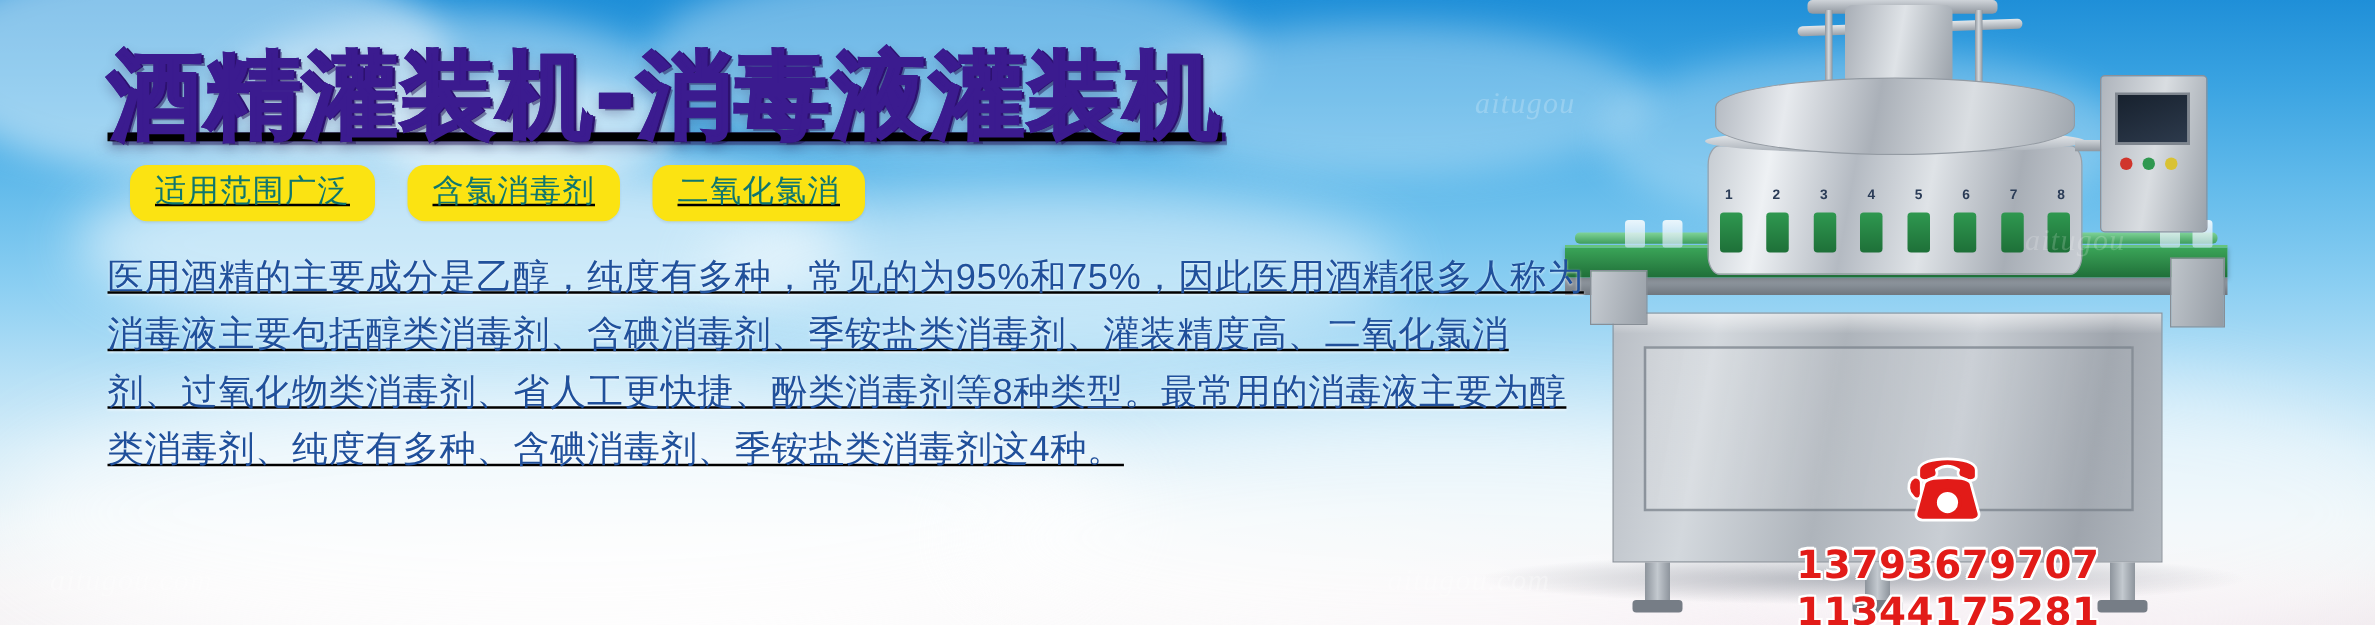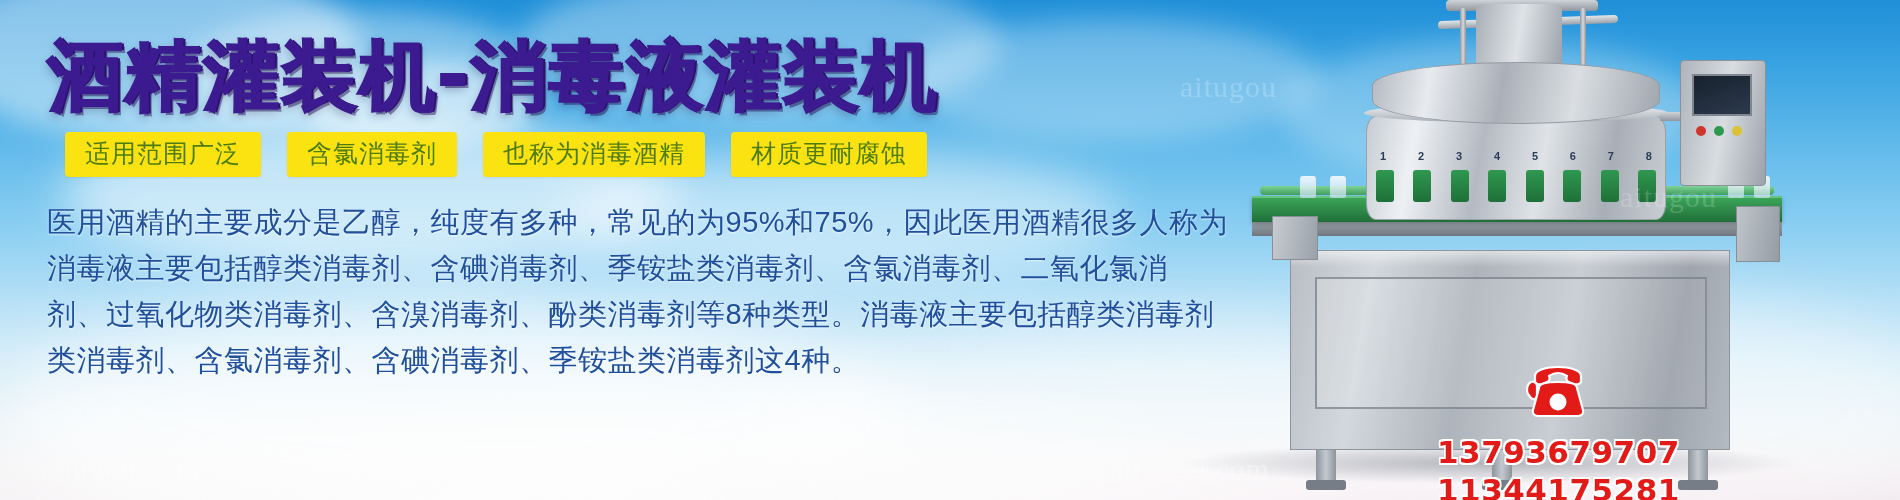--- a/index.html
+++ b/index.html
@@ -48,36 +48,38 @@
   .c7 { left:1280px; top:40px;   width:420px; height:140px; opacity:.3;  }
   .c8 { left:0px;    top:300px;  width:900px; height:220px; opacity:.75; filter:blur(34px); }
   .c9 { left:760px;  top:330px;  width:800px; height:200px; opacity:.6;  filter:blur(34px); }
   .c10{ left:1380px; top:300px;  width:560px; height:220px; opacity:.5;  filter:blur(30px); }
   .c11{ left:300px;  top:60px;   width:240px; height:90px;  opacity:.5;  filter:blur(10px); }
 
   
   .wm {
     position:absolute;
     color:rgba(255,255,255,.30);
-    font-size:30px;
+    font-size:24px;
     letter-spacing:1px;
     font-family:"Liberation Serif", serif;
+    font-style:italic;
     pointer-events:none;
     white-space:nowrap;
   }
   .wm-a { left:40px;   top:452px; }
   .wm-b { left:1110px; top:452px; }
   .wm-c { left:1180px; top:70px;  color:rgba(255,255,255,.22); }
   .wm-d { left:1620px; top:180px; color:rgba(255,255,255,.18); }
 
   
   #content {
     position:absolute; left:0; top:0;
     width:1160px; height:440px;
-    padding:38px 0 0 47px;
+    padding:38px 0 0 86px;
+    text-decoration:underline;
   }
 
   
   #title {
     font-family:"DejaVu Sans","Liberation Sans",sans-serif;
     font-weight:bold;
     font-size:76px;
     line-height:1.0;
     letter-spacing:2px;
     color:#3b1b8f;
@@ -87,26 +89,26 @@
        3px 0 0 #2d1170,
        4px 3px 0 rgba(30,10,80,.45),
        0 4px 10px rgba(20,5,60,.30);
     margin-bottom:18px;
   }
 
   
   #tags { display:flex; align-items:center; gap:26px; margin:10px 0 22px 18px; }
   .tag {
     background:#fbe312;
-    color:#4d7c0f;
+    color:#0f766e;
     font-size:25px;
     font-weight:500;
     letter-spacing:1px;
     padding:7px 20px 9px;
-    border-radius:4px;
+    border-radius:14px;
     white-space:nowrap;
     line-height:1.15;
     box-shadow:0 1px 2px rgba(0,0,0,.08);
   }
 
   
   #paragraphs { margin-top:2px; }
   .para-line {
     color:#20509b;
     font-size:29px;
@@ -346,29 +348,28 @@
     <div class="m-sidebox2"></div>
   </div>
 
   <div id="content">
 
     <div id="title">酒精灌装机-消毒液灌装机</div>
 
     <div id="tags">
       <div class="tag">适用范围广泛</div>
       <div class="tag">含氯消毒剂</div>
-      <div class="tag">也称为消毒酒精</div>
-      <div class="tag">材质更耐腐蚀</div>
+      <div class="tag">二氧化氯消</div>
     </div>
 
     <div id="paragraphs">
       <div class="para-line">医用酒精的主要成分是乙醇，纯度有多种，常见的为95%和75%，因此医用酒精很多人称为</div>
-      <div class="para-line">消毒液主要包括醇类消毒剂、含碘消毒剂、季铵盐类消毒剂、含氯消毒剂、二氧化氯消</div>
-      <div class="para-line">剂、过氧化物类消毒剂、含溴消毒剂、酚类消毒剂等8种类型。消毒液主要包括醇类消毒剂</div>
-      <div class="para-line">类消毒剂、含氯消毒剂、含碘消毒剂、季铵盐类消毒剂这4种。</div>
+      <div class="para-line">消毒液主要包括醇类消毒剂、含碘消毒剂、季铵盐类消毒剂、灌装精度高、二氧化氯消</div>
+      <div class="para-line">剂、过氧化物类消毒剂、省人工更快捷、酚类消毒剂等8种类型。最常用的消毒液主要为醇</div>
+      <div class="para-line">类消毒剂、纯度有多种、含碘消毒剂、季铵盐类消毒剂这4种。</div>
     </div>
   </div>
 
   <div id="phone">
     <svg id="phone-icon" viewBox="0 0 74 62">
       <g fill="#e21b18" stroke="#ffffff" stroke-width="2.2" stroke-linejoin="round">
         <path d="M14 18 C14 6, 60 6, 60 18 L60 23 C60 26, 56 27, 53 26 L48 24 C45 23, 45 20, 46 18 C40 14, 34 14, 28 18 C29 20, 29 23, 26 24 L21 26 C18 27, 14 26, 14 23 Z"></path>
         <path d="M10 24 C6 26, 5 32, 7 36 L10 40 C12 42, 16 41, 16 38 L16 28 C16 25, 13 23, 10 24 Z"></path>
         <path d="M18 30 C18 26, 24 24, 37 24 C50 24, 56 26, 56 30 L62 52 C63 55, 61 58, 57 58 L17 58 C13 58, 11 55, 12 52 Z"></path>
         <circle cx="37" cy="44" r="10" fill="#ffffff" stroke="#e21b18" stroke-width="3"></circle>

